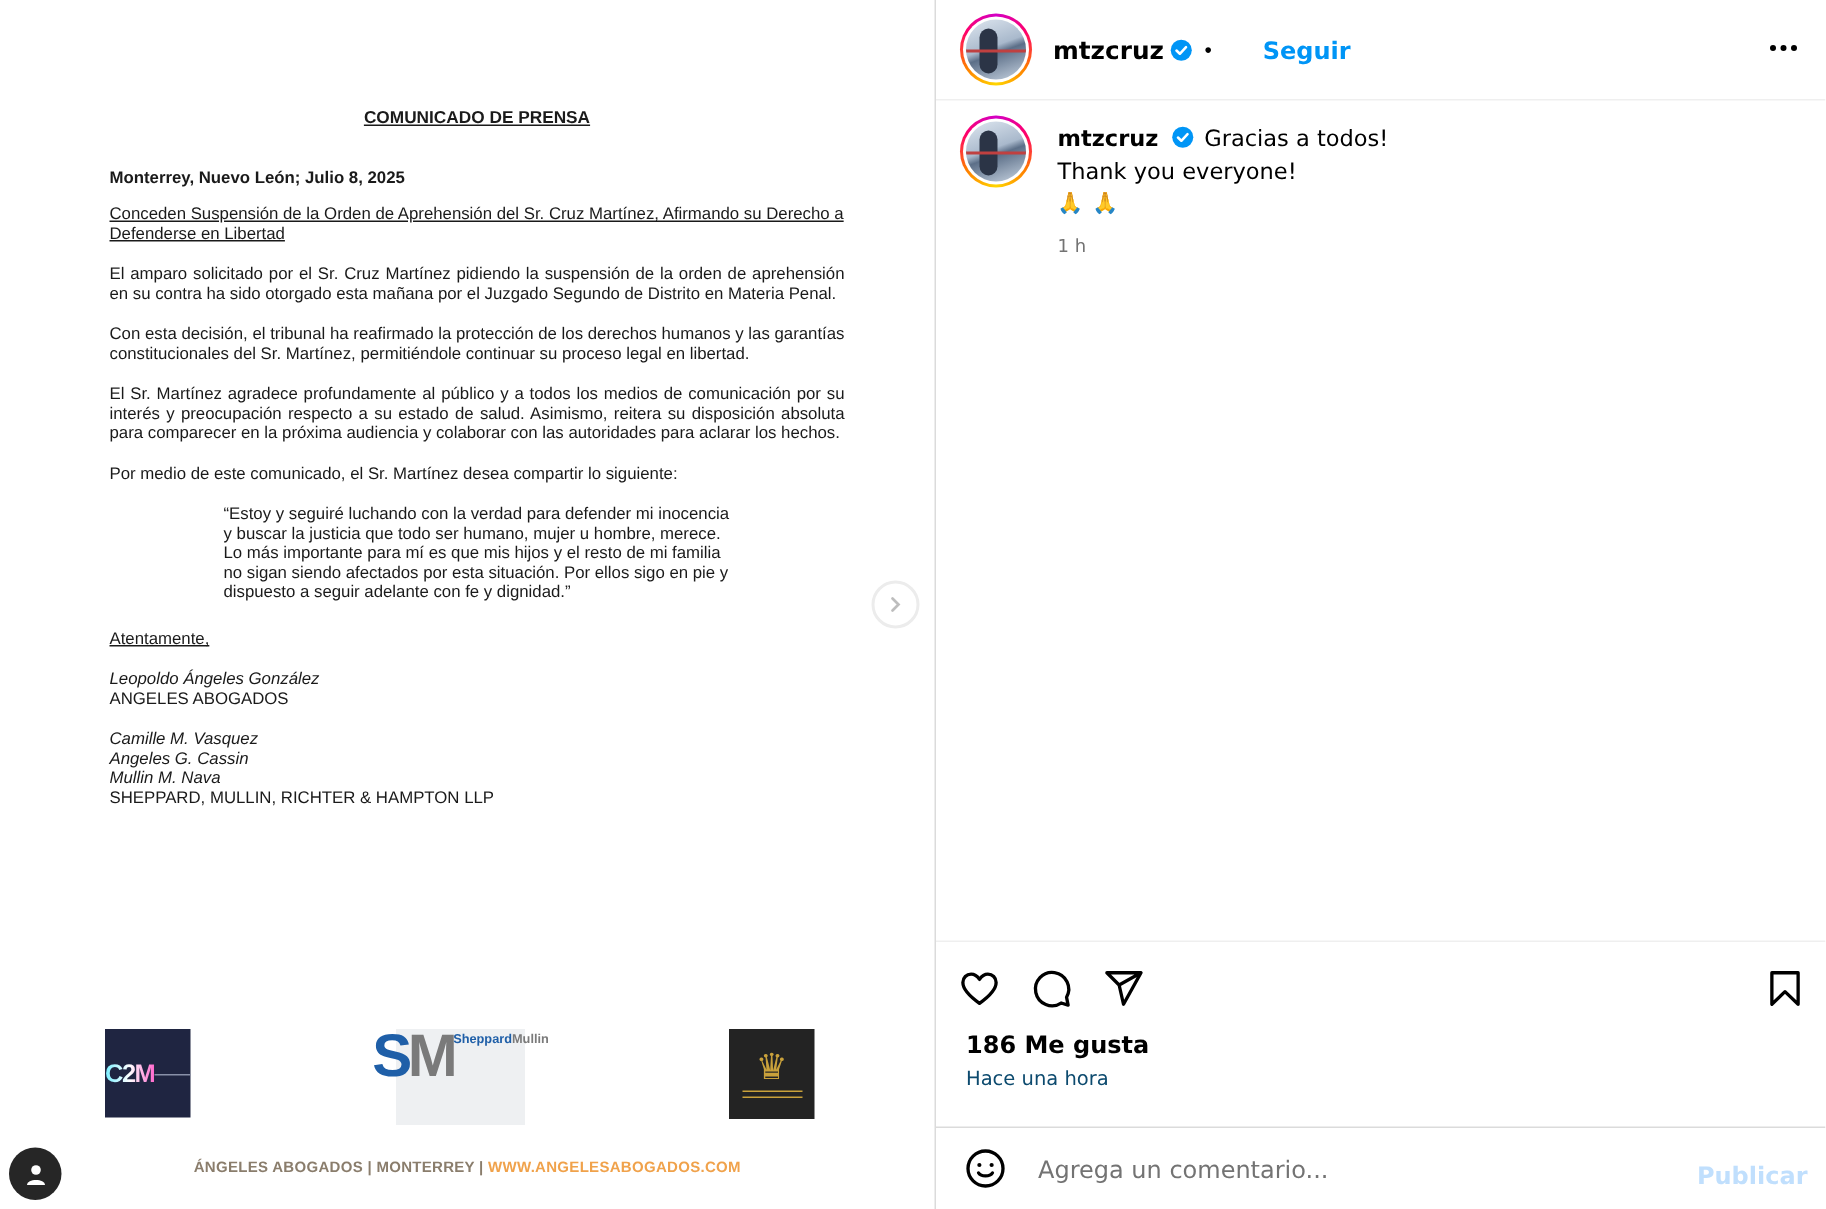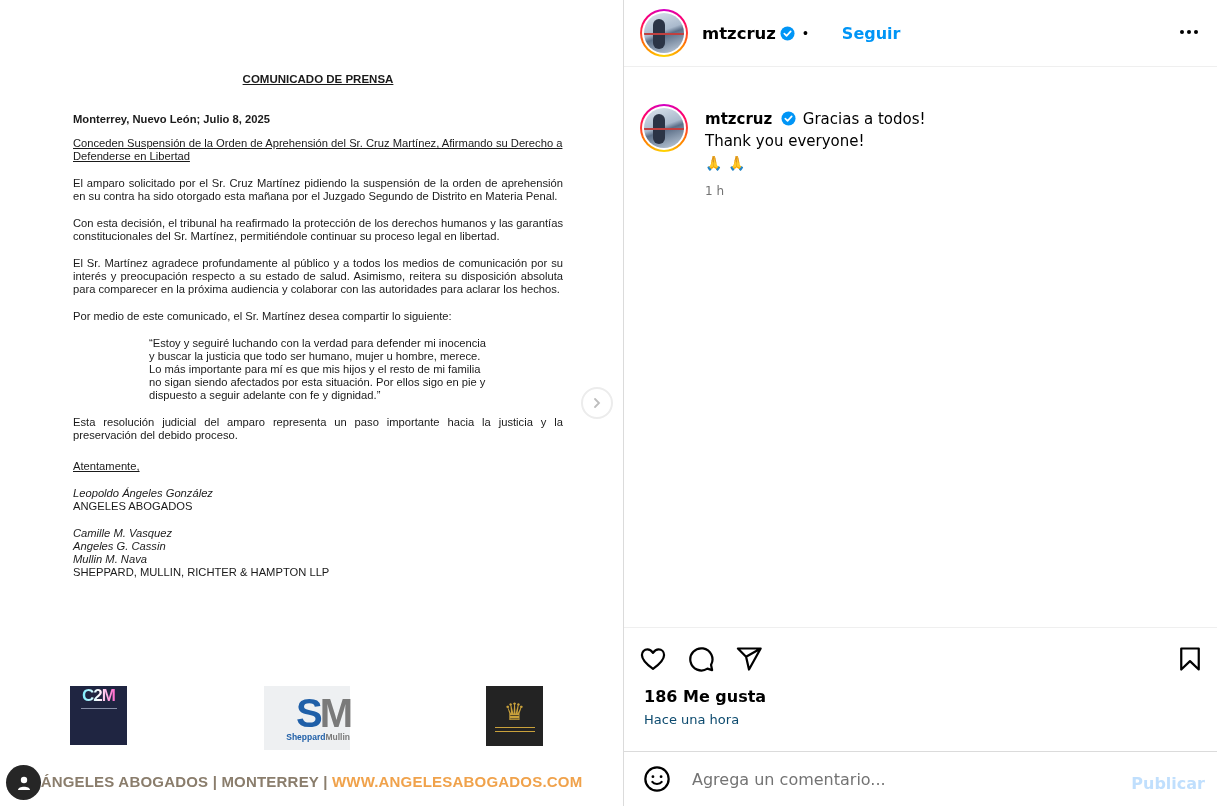--- a/index.html
+++ b/index.html
@@ -12,35 +12,35 @@
   .doc-title { text-align: center; font-weight: bold; text-decoration: underline; font-size: 11.5px; margin-top: 3px; }
   .doc-place { font-weight: bold; margin-top: 27px; }
   .doc-headline { font-weight: normal; text-decoration: underline; margin-top: 11px; }
   .doc-p { margin-top: 14px; text-align: justify; }
   .doc-quote { margin: 14px 76px 0 76px; }
   .doc-sign { margin-top: 18px; text-decoration: underline; }
   .doc-block { margin-top: 14px; }
   .it { font-style: italic; }
 
   .logo { position: absolute; }
-  .logo-c2m { left: 70px; top: 686px; width: 57px; height: 59px; background: #1f2541; display: flex; flex-direction: column; align-items: center; }
+  .logo-c2m { left: 70px; top: 686px; width: 57px; height: 59px; background: #1f2541; display: flex; align-items: center; justify-content: center; }
   .logo-c2m .t { font-weight: bold; font-size: 17px; color: #fff; letter-spacing: -1px; background: linear-gradient(90deg,#7ef 0%,#fff 50%,#f6c 100%); -webkit-background-clip: text; background-clip: text; color: transparent; }
   .logo-c2m .s { width: 36px; height: 1px; background: #8890a8; margin-top: 2px; }
-  .logo-sm { left: 264px; top: 686px; width: 86px; height: 64px; background: #eef0f2; display: flex; flex-direction: column; align-items: flex-end; justify-content: center; }
+  .logo-sm { left: 264px; top: 686px; width: 86px; height: 64px; background: #eef0f2; display: flex; align-items: flex-start; justify-content: center; }
   .logo-sm .big { font-weight: bold; font-size: 40px; line-height: 36px; letter-spacing: -3px; }
   .logo-sm .big .s1 { color: #1f5fa8; }
   .logo-sm .big .s2 { color: #7a7a7a; }
   .logo-sm .small { font-size: 8.5px; font-weight: bold; margin-top: 1px; }
   .logo-sm .small .a { color: #1f5fa8; }
   .logo-sm .small .b { color: #7a7a7a; }
   .logo-crown { left: 486px; top: 686px; width: 57px; height: 60px; background: #232323; display: flex; flex-direction: column; align-items: center; justify-content: center; }
   .logo-crown .c { color: #c9a13b; font-size: 24px; line-height: 24px; }
   .logo-crown .bar { width: 40px; height: 5px; border-top: 1px solid #c9a13b; border-bottom: 1px solid #c9a13b; margin-top: 3px; }
 
-  .footer-line { position: absolute; left: 0; width: 623px; top: 773px; text-align: center; font-size: 15px; font-weight: bold; letter-spacing: 0.2px; }
+  .footer-line { position: absolute; left: 0; width: 623px; top: 773px; text-align: center; font-size: 10px; font-weight: bold; letter-spacing: 0.2px; }
   .footer-line .g { color: #8a7d6c; }
   .footer-line .o { color: #f0a24b; }
 
   .next-btn { position: absolute; left: 581px; top: 387px; width: 32px; height: 32px; border-radius: 50%; border: 2px solid #ececec; background: rgba(255,255,255,0.8); display: flex; align-items: center; justify-content: center; cursor: pointer; }
   .next-btn svg { width: 12px; height: 12px; }
 
   .user-tag { position: absolute; left: 6px; top: 765px; width: 35px; height: 35px; border-radius: 50%; background: #262626; display: flex; align-items: center; justify-content: center; cursor: pointer; }
 
   .divider-v { position: absolute; left: 623px; top: 0; width: 1px; height: 806px; background: #dbdbdb; }
 
@@ -51,21 +51,21 @@
   .avatar-inner { width: 44px; height: 44px; border-radius: 50%; background: #fff; display: flex; align-items: center; justify-content: center; }
   .avatar-img { width: 40px; height: 40px; border-radius: 50%; background: linear-gradient(160deg,#dfe7f0 0%,#a9b9cc 45%,#5c6f88 55%,#c8d4e2 100%); position: relative; overflow: hidden; }
   .avatar-img::before { content: ""; position: absolute; left: 9px; top: 6px; width: 12px; height: 30px; border-radius: 6px; background: #2b3446; }
   .avatar-img::after { content: ""; position: absolute; left: 0; top: 20px; width: 40px; height: 2px; background: #c04040; }
   .uname { font-weight: bold; font-size: 16.5px; margin-left: 14px; color: #000; cursor: pointer; font-family: "DejaVu Sans", sans-serif; }
   .verified { width: 15px; height: 15px; margin-left: 4px; }
   .dot { margin: 0 6px 0 8px; font-size: 14px; }
   .follow { color: #0095f6; font-weight: bold; font-size: 16px; cursor: pointer; font-family: "DejaVu Sans", sans-serif; margin-left: 28px; }
   .more { position: absolute; right: 16px; top: 20px; width: 24px; height: 24px; display: flex; align-items: center; justify-content: center; cursor: pointer; }
 
-  .comment { position: absolute; left: 16px; top: 104px; display: flex; }
+  .comment { position: absolute; left: 16px; top: 77px; display: flex; }
   .comment-body { margin-left: 17px; margin-top: 4px; font-family: "DejaVu Sans", sans-serif; font-size: 15px; line-height: 22px; }
   .comment-body .cname { font-weight: bold; }
   .comment-body .emoji { font-size: 14px; color: #9d76d3; letter-spacing: 6px; }
   .comment-time { font-size: 12px; color: #737373; margin-top: 6px; font-family: "DejaVu Sans", sans-serif; }
 
   .actions-wrap { position: absolute; left: 0; top: 627px; width: 593px; border-top: 1px solid #efefef; }
   .actions { display: flex; align-items: center; height: 62px; padding: 0 16px; }
   .act { width: 34px; height: 34px; display: flex; align-items: center; justify-content: center; margin-right: 14px; cursor: pointer; }
   .act:first-child { margin-left: -4px; }
   .act svg { width: 28px; height: 28px; }
@@ -87,21 +87,20 @@
   <div class="media">
     <div class="doc">
       <div class="doc-title">COMUNICADO DE PRENSA</div>
       <div class="doc-place">Monterrey, Nuevo León; Julio 8, 2025</div>
       <div class="doc-headline">Conceden Suspensión de la Orden de Aprehensión del Sr. Cruz Martínez, Afirmando su Derecho a Defenderse en Libertad</div>
       <div class="doc-p">El amparo solicitado por el Sr. Cruz Martínez pidiendo la suspensión de la orden de aprehensión en su contra ha sido otorgado esta mañana por el Juzgado Segundo de Distrito en Materia Penal.</div>
       <div class="doc-p">Con esta decisión, el tribunal ha reafirmado la protección de los derechos humanos y las garantías constitucionales del Sr. Martínez, permitiéndole continuar su proceso legal en libertad.</div>
       <div class="doc-p">El Sr. Martínez agradece profundamente al público y a todos los medios de comunicación por su interés y preocupación respecto a su estado de salud.  Asimismo, reitera su disposición absoluta para comparecer en la próxima audiencia y colaborar con las autoridades para aclarar los hechos.</div>
       <div class="doc-p">Por medio de este comunicado, el Sr. Martínez desea compartir lo siguiente:</div>
       <div class="doc-quote">“Estoy y seguiré luchando con la verdad para defender mi inocencia y buscar la justicia que todo ser humano, mujer u hombre, merece. Lo más importante para mí es que mis hijos y el resto de mi familia no sigan siendo afectados por esta situación.  Por ellos sigo en pie y dispuesto a seguir adelante con fe y dignidad.”</div>
-      <div class="doc-p">Esta resolución judicial del amparo representa un paso importante hacia la justicia y la preservación del debido proceso.</div>
       <div class="doc-sign">Atentamente,</div>
       <div class="doc-block">
         <div class="it">Leopoldo Ángeles González</div>
         <div>ANGELES ABOGADOS</div>
       </div>
       <div class="doc-block">
         <div class="it">Camille M. Vasquez</div>
         <div class="it">Angeles G. Cassin</div>
         <div class="it">Mullin M. Nava</div>
         <div>SHEPPARD, MULLIN, RICHTER &amp; HAMPTON LLP</div>

